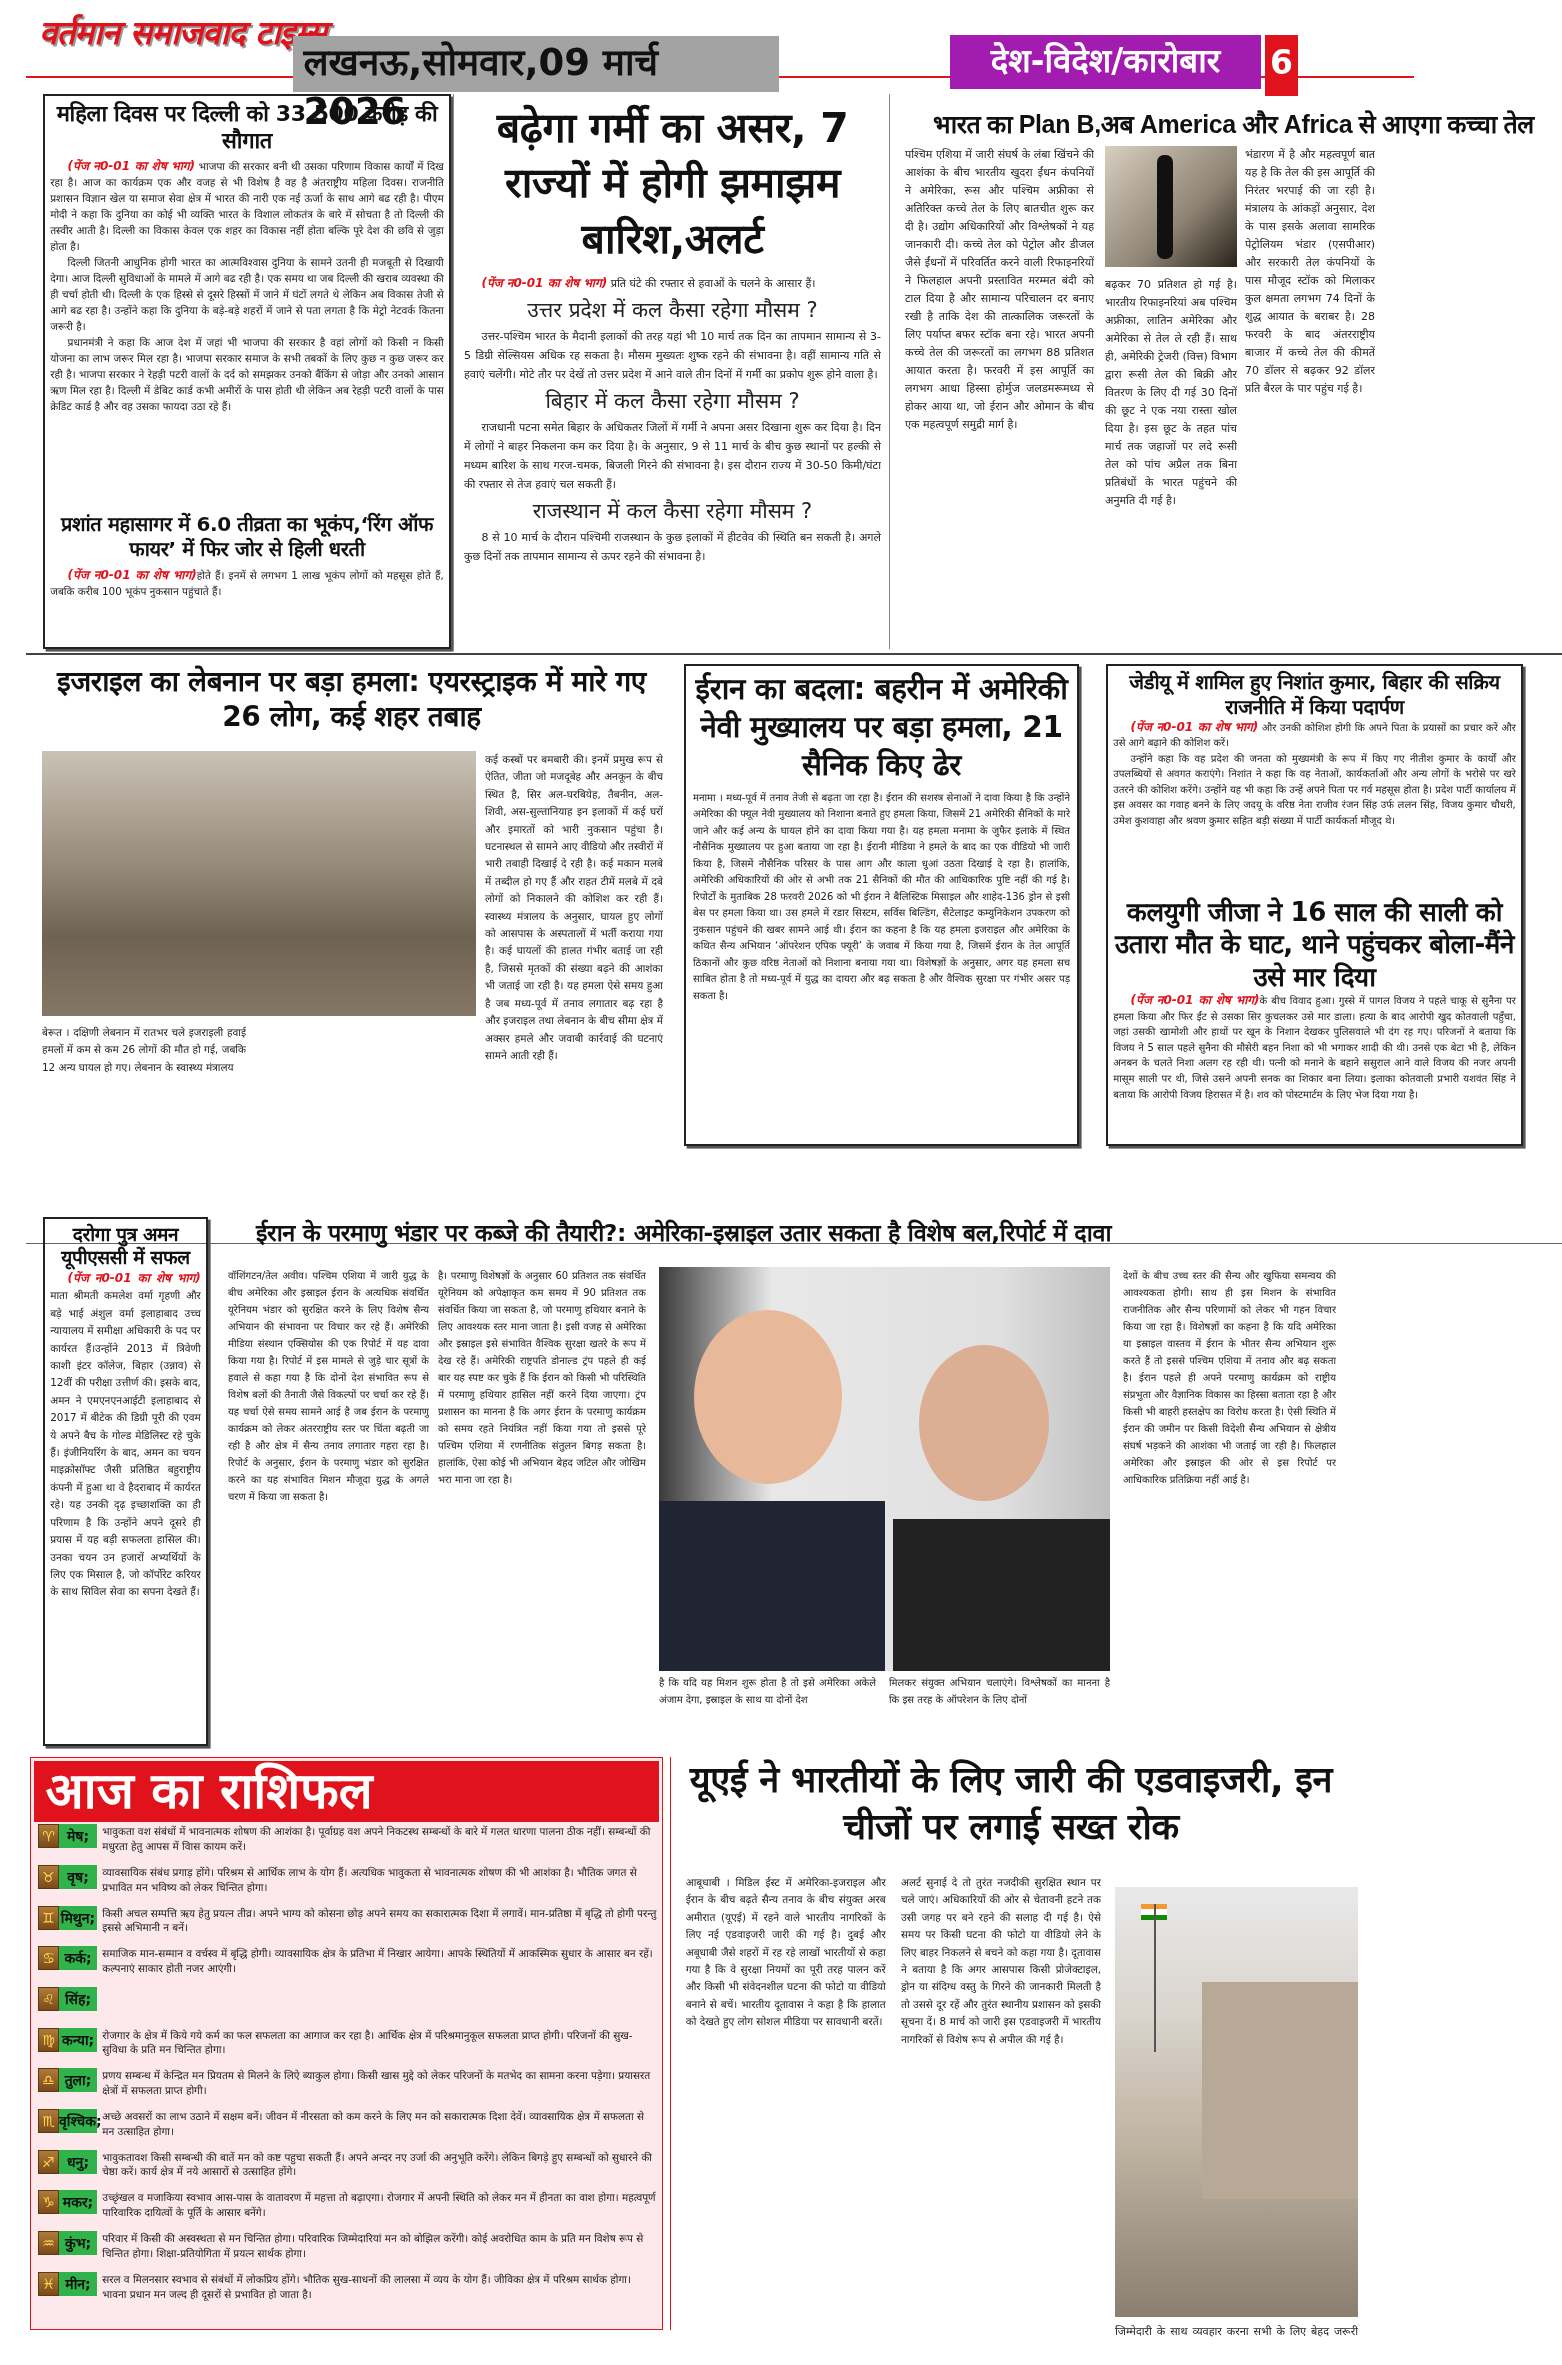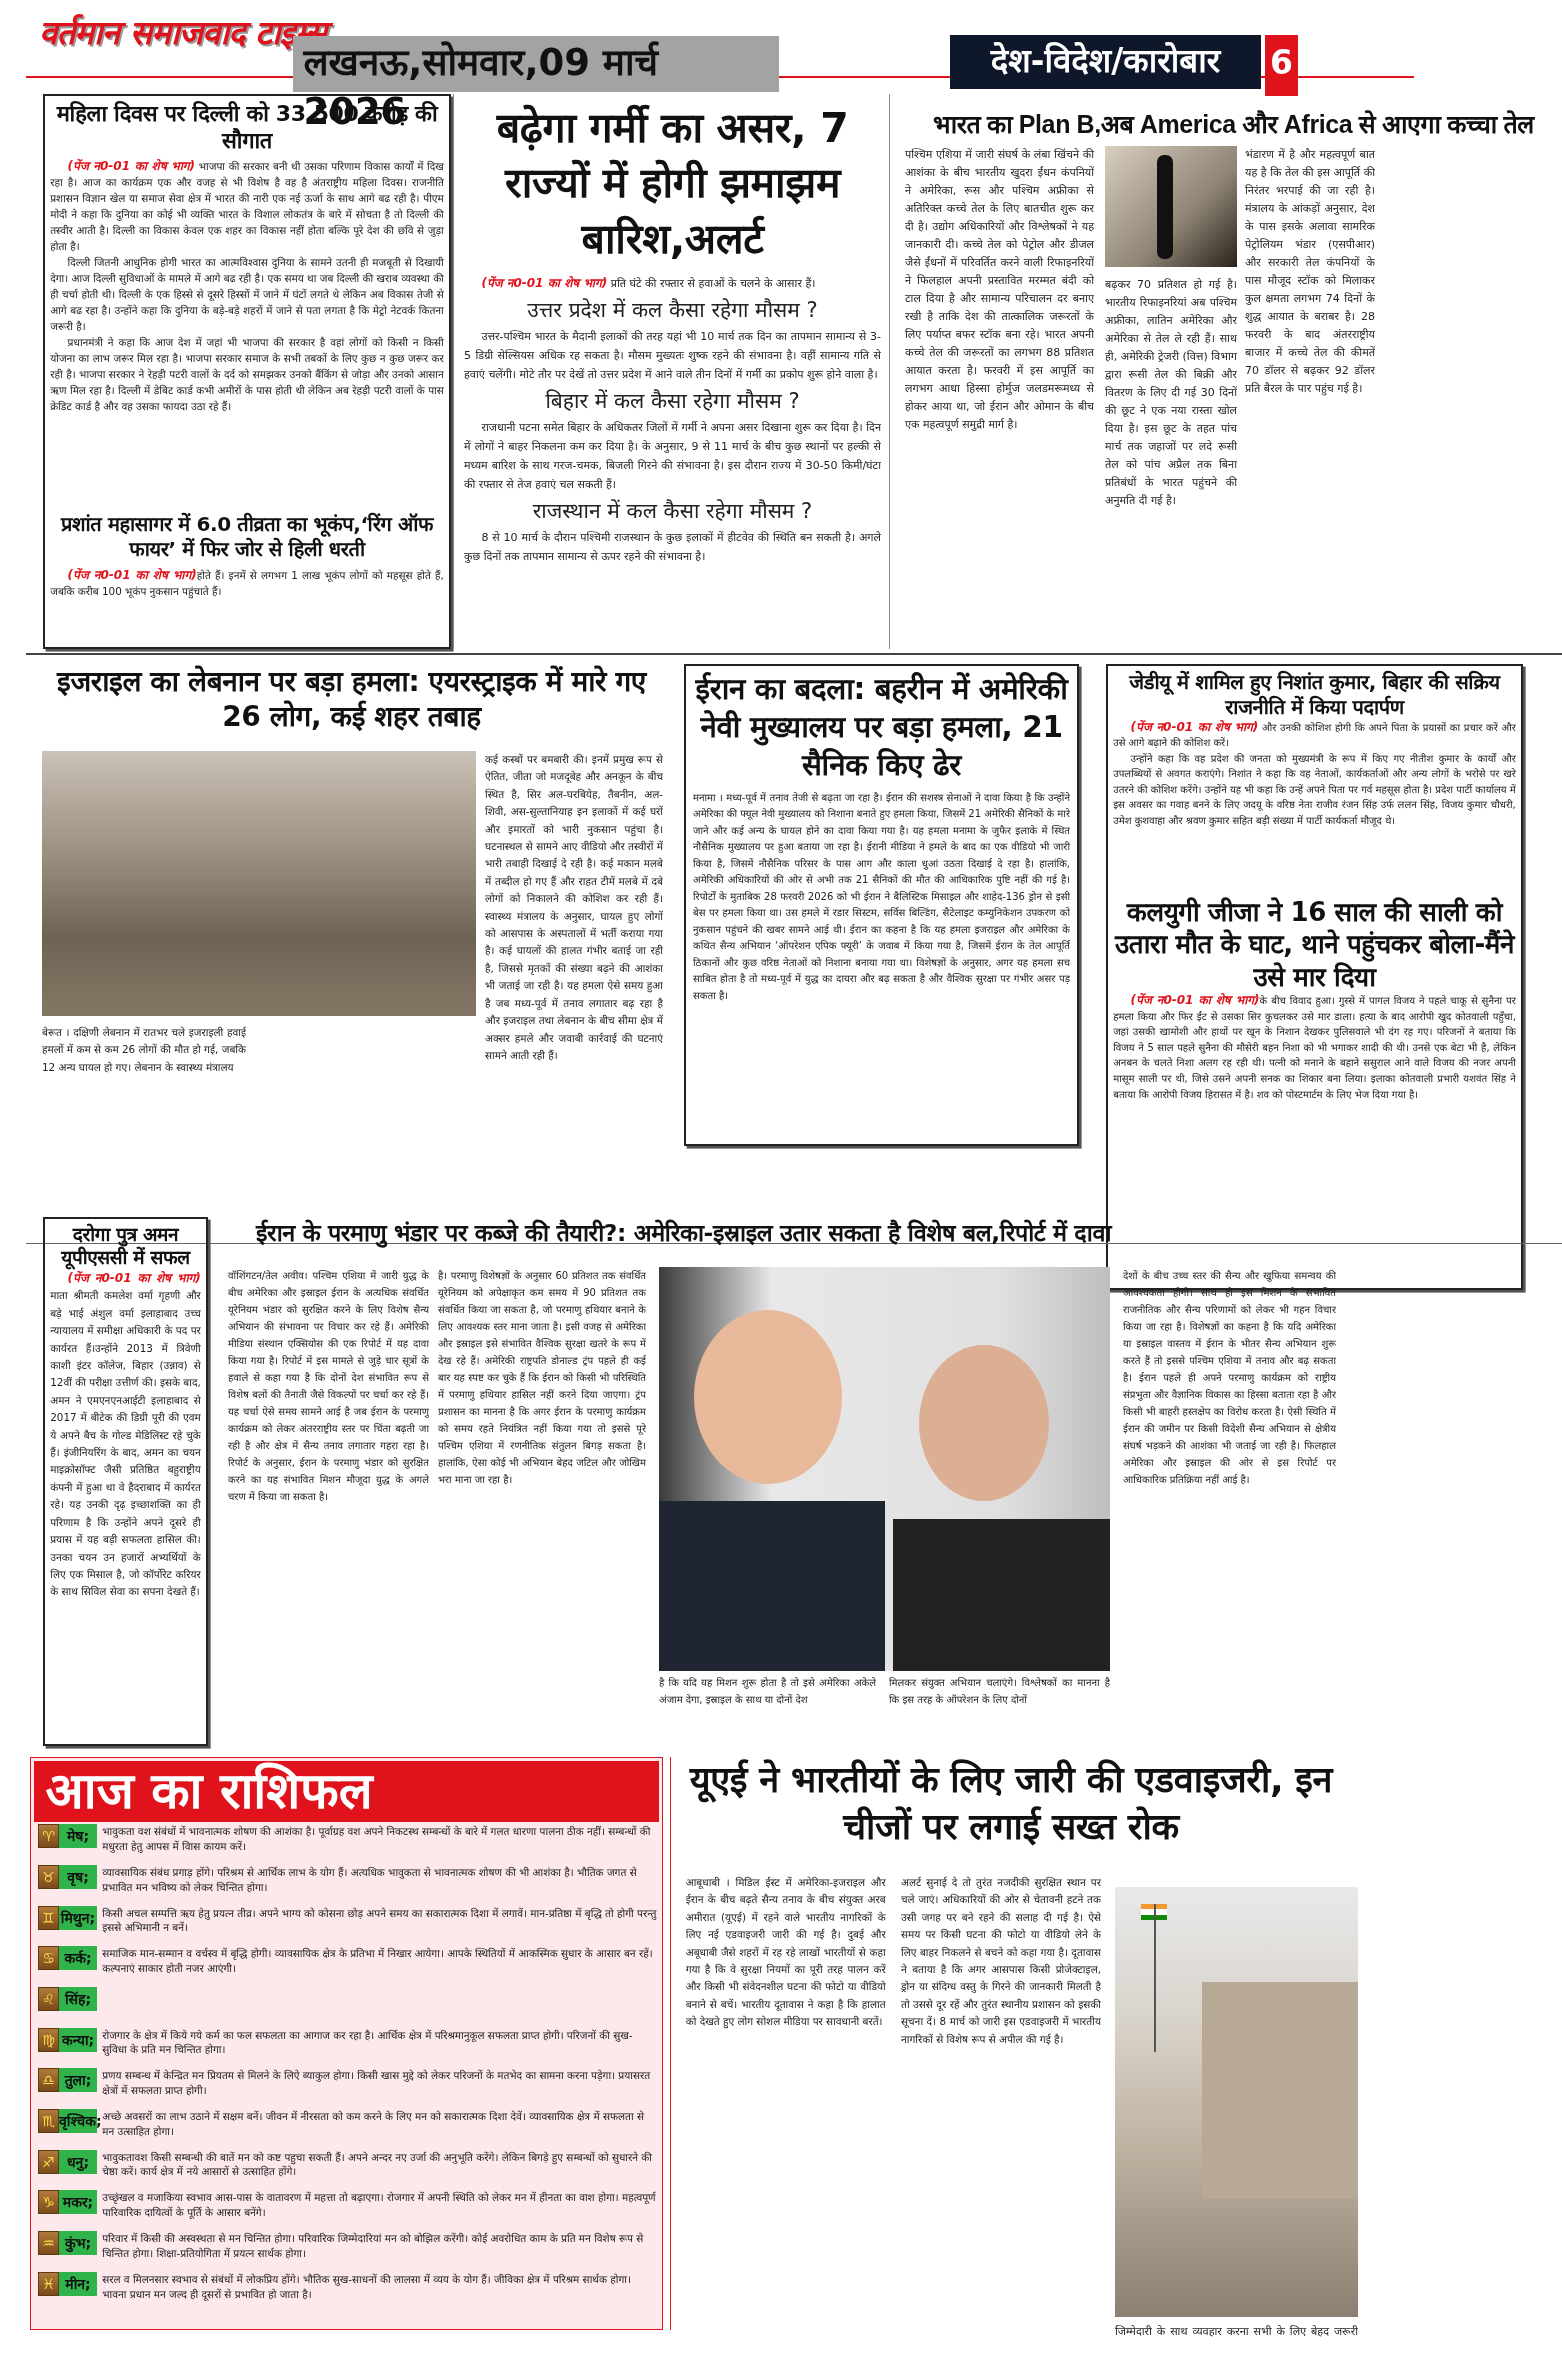--- a/index.html
+++ b/index.html
@@ -12,21 +12,21 @@
 .red{color:#e0121b;font-style:italic;font-weight:bold;font-size:12px}
 .box{border:2.6px solid #222;box-shadow:2.6px 2.6px 0 #555}
 .sub{font-size:21px;font-weight:normal;text-align:center;margin:5.2px 0 3.5px 0;line-height:1.2}
 .img{background:#bbb;overflow:hidden}
 .vline{position:absolute;width:0.9px;background:#888}
 
 
 #mast-title{left:39px;top:8.7px;font-size:33px;font-weight:bold;font-style:italic;color:#e0121b;text-shadow:1.7px 1.7px 0 #999;letter-spacing:-0.9px}
 #mast-line{left:26px;top:76px;width:1388px;height:1.7px;background:#e0121b}
 #mast-date{left:293px;top:36px;width:486px;height:56px;background:#a3a3a3;font-size:37px;font-weight:bold;padding:1.7px 10.4px;line-height:49px}
-#mast-section{left:950px;top:35px;width:311px;height:54px;background:#0f172a;color:#fff;font-size:33px;font-weight:bold;text-align:center;line-height:52px}
+#mast-section{left:950px;top:35px;width:311px;height:54px;background:#a21caf;color:#fff;font-size:33px;font-weight:bold;text-align:center;line-height:52px}
 #mast-page{left:1265px;top:35px;width:33px;height:61px;background:#e0121b;color:#fff;font-size:33px;font-weight:bold;text-align:center;line-height:56px}
 
 
 #rashi{left:30px;top:1757px;width:633px;height:573px;border:1.7px solid #e0121b;background:#fde8ec}
 #rashi-head{margin:2.6px;height:61px;background:#e0121b;color:#fff;font-size:50px;font-weight:bold;padding-left:12px;line-height:61px}
 .rrow{display:flex;align-items:flex-start;height:39px;margin:1.7px 0}
 .ricon{width:21px;height:24px;background:linear-gradient(#b07a3a,#7a4a1a);border:0.9px solid #5a3a10;margin-left:7px;color:#ffd84a;font-size:14px;text-align:center;line-height:22.6px;flex:none}
 .rname{width:38px;height:24px;background:#2fb34a;font-size:14px;font-weight:bold;color:#111;text-align:center;line-height:24px;flex:none}
 .rtext{font-size:10.4px;line-height:14.8px;color:#222;padding-left:5.2px;flex:1;padding-right:5.2px}
 </style>
@@ -84,21 +84,21 @@
   <div class="img" style="position:absolute;left:7px;top:87px;width:434px;height:265px;background:linear-gradient(180deg,#c9c2b6 0%,#9a8e7e 40%,#6e6253 70%,#857765 100%)"></div>
   <div class="body" style="position:absolute;left:450px;top:87px;width:178px;height:399px;font-size:10.4px;line-height:17.4px">कई कस्बों पर बमबारी की। इनमें प्रमुख रूप से ऐतित, जीता जो मजदूबेह और अनकून के बीच स्थित है, सिर अल-घरबियेह, तैबनीन, अल-शिवी, अस-सुल्तानियाह इन इलाकों में कई घरों और इमारतों को भारी नुकसान पहुंचा है। घटनास्थल से सामने आए वीडियो और तस्वीरों में भारी तबाही दिखाई दे रही है। कई मकान मलबे में तब्दील हो गए हैं और राहत टीमें मलबे में दबे लोगों को निकालने की कोशिश कर रही हैं। स्वास्थ्य मंत्रालय के अनुसार, घायल हुए लोगों को आसपास के अस्पतालों में भर्ती कराया गया है। कई घायलों की हालत गंभीर बताई जा रही है, जिससे मृतकों की संख्या बढ़ने की आशंका भी जताई जा रही है। यह हमला ऐसे समय हुआ है जब मध्य-पूर्व में तनाव लगातार बढ़ रहा है और इजराइल तथा लेबनान के बीच सीमा क्षेत्र में अक्सर हमले और जवाबी कार्रवाई की घटनाएं सामने आती रही हैं।</div>
   <div class="body" style="position:absolute;left:7px;top:360px;width:204px;height:121px;font-size:10.4px;line-height:17.4px">बेरूत । दक्षिणी लेबनान में रातभर चले इजराइली हवाई हमलों में कम से कम 26 लोगों की मौत हो गई, जबकि 12 अन्य घायल हो गए। लेबनान के स्वास्थ्य मंत्रालय</div>
 </div>
 
 <div class="abs box" style="left:684px;top:664px;width:395px;height:482px;padding:3.5px 7px">
   <div class="hl" style="font-size:29.5px;line-height:1.3">ईरान का बदला: बहरीन में अमेरिकी नेवी मुख्यालय पर बड़ा हमला, 21 सैनिक किए ढेर</div>
   <div class="body" style="margin-top:5.2px;font-size:10px;line-height:16.5px;height:226px">मनामा । मध्य-पूर्व में तनाव तेजी से बढ़ता जा रहा है। ईरान की सशस्त्र सेनाओं ने दावा किया है कि उन्होंने अमेरिका की फ्यूल नेवी मुख्यालय को निशाना बनाते हुए हमला किया, जिसमें 21 अमेरिकी सैनिकों के मारे जाने और कई अन्य के घायल होने का दावा किया गया है। यह हमला मनामा के जुफैर इलाके में स्थित नौसैनिक मुख्यालय पर हुआ बताया जा रहा है। ईरानी मीडिया ने हमले के बाद का एक वीडियो भी जारी किया है, जिसमें नौसैनिक परिसर के पास आग और काला धुआं उठता दिखाई दे रहा है। हालांकि, अमेरिकी अधिकारियों की ओर से अभी तक 21 सैनिकों की मौत की आधिकारिक पुष्टि नहीं की गई है। रिपोर्टों के मुताबिक 28 फरवरी 2026 को भी ईरान ने बैलिस्टिक मिसाइल और शाहेद-136 ड्रोन से इसी बेस पर हमला किया था। उस हमले में रडार सिस्टम, सर्विस बिल्डिंग, सैटेलाइट कम्युनिकेशन उपकरण को नुकसान पहुंचने की खबर सामने आई थी। ईरान का कहना है कि यह हमला इजराइल और अमेरिका के कथित सैन्य अभियान ‘ऑपरेशन एपिक फ्यूरी’ के जवाब में किया गया है, जिसमें ईरान के तेल आपूर्ति ठिकानों और कुछ वरिष्ठ नेताओं को निशाना बनाया गया था। विशेषज्ञों के अनुसार, अगर यह हमला सच साबित होता है तो मध्य-पूर्व में युद्ध का दायरा और बढ़ सकता है और वैश्विक सुरक्षा पर गंभीर असर पड़ सकता है।</div>
 </div>
 
-<div class="abs box" style="left:1106px;top:664px;width:417px;height:626px;padding:3.5px 5.2px">
+<div class="abs box" style="left:1106px;top:664px;width:417px;height:482px;padding:3.5px 5.2px">
   <div class="hl" style="font-size:20px">जेडीयू में शामिल हुए निशांत कुमार, बिहार की सक्रिय राजनीति में किया पदार्पण</div>
   <div class="body" style="font-size:10px;line-height:15.6px;height:165px">
     <p><span class="red">(पेंज न0-01 का शेष भाग)</span> <span>और उनकी कोशिश होगी कि अपने पिता के प्रयासों का प्रचार करें और उसे आगे बढ़ाने की कोशिश करें।</span></p>
     <p>उन्होंने कहा कि वह प्रदेश की जनता को मुख्यमंत्री के रूप में किए गए नीतीश कुमार के कार्यों और उपलब्धियों से अवगत कराएंगे। निशांत ने कहा कि वह नेताओं, कार्यकर्ताओं और अन्य लोगों के भरोसे पर खरे उतरने की कोशिश करेंगे। उन्होंने यह भी कहा कि उन्हें अपने पिता पर गर्व महसूस होता है। प्रदेश पार्टी कार्यालय में इस अवसर का गवाह बनने के लिए जदयू के वरिष्ठ नेता राजीव रंजन सिंह उर्फ ललन सिंह, विजय कुमार चौधरी, उमेश कुशवाहा और श्रवण कुमार सहित बड़ी संख्या में पार्टी कार्यकर्ता मौजूद थे।</p>
   </div>
   <div class="hl" style="font-size:26px;margin-top:11px">कलयुगी जीजा ने 16 साल की साली को उतारा मौत के घाट, थाने पहुंचकर बोला-मैंने उसे मार दिया</div>
   <div class="body" style="font-size:10px;line-height:15.6px;height:174px">
     <p><span class="red">(पेंज न0-01 का शेष भाग)</span><span>के बीच विवाद हुआ। गुस्से में पागल विजय ने पहले चाकू से सुनैना पर हमला किया और फिर ईंट से उसका सिर कुचलकर उसे मार डाला। हत्या के बाद आरोपी खुद कोतवाली पहुँचा, जहां उसकी खामोशी और हाथों पर खून के निशान देखकर पुलिसवाले भी दंग रह गए। परिजनों ने बताया कि विजय ने 5 साल पहले सुनैना की मौसेरी बहन निशा को भी भगाकर शादी की थी। उनसे एक बेटा भी है, लेकिन अनबन के चलते निशा अलग रह रही थी। पत्नी को मनाने के बहाने ससुराल आने वाले विजय की नजर अपनी मासूम साली पर थी, जिसे उसने अपनी सनक का शिकार बना लिया। इलाका कोतवाली प्रभारी यशवंत सिंह ने बताया कि आरोपी विजय हिरासत में है। शव को पोस्टमार्टम के लिए भेज दिया गया है।</span></p>
   </div>
 </div>

